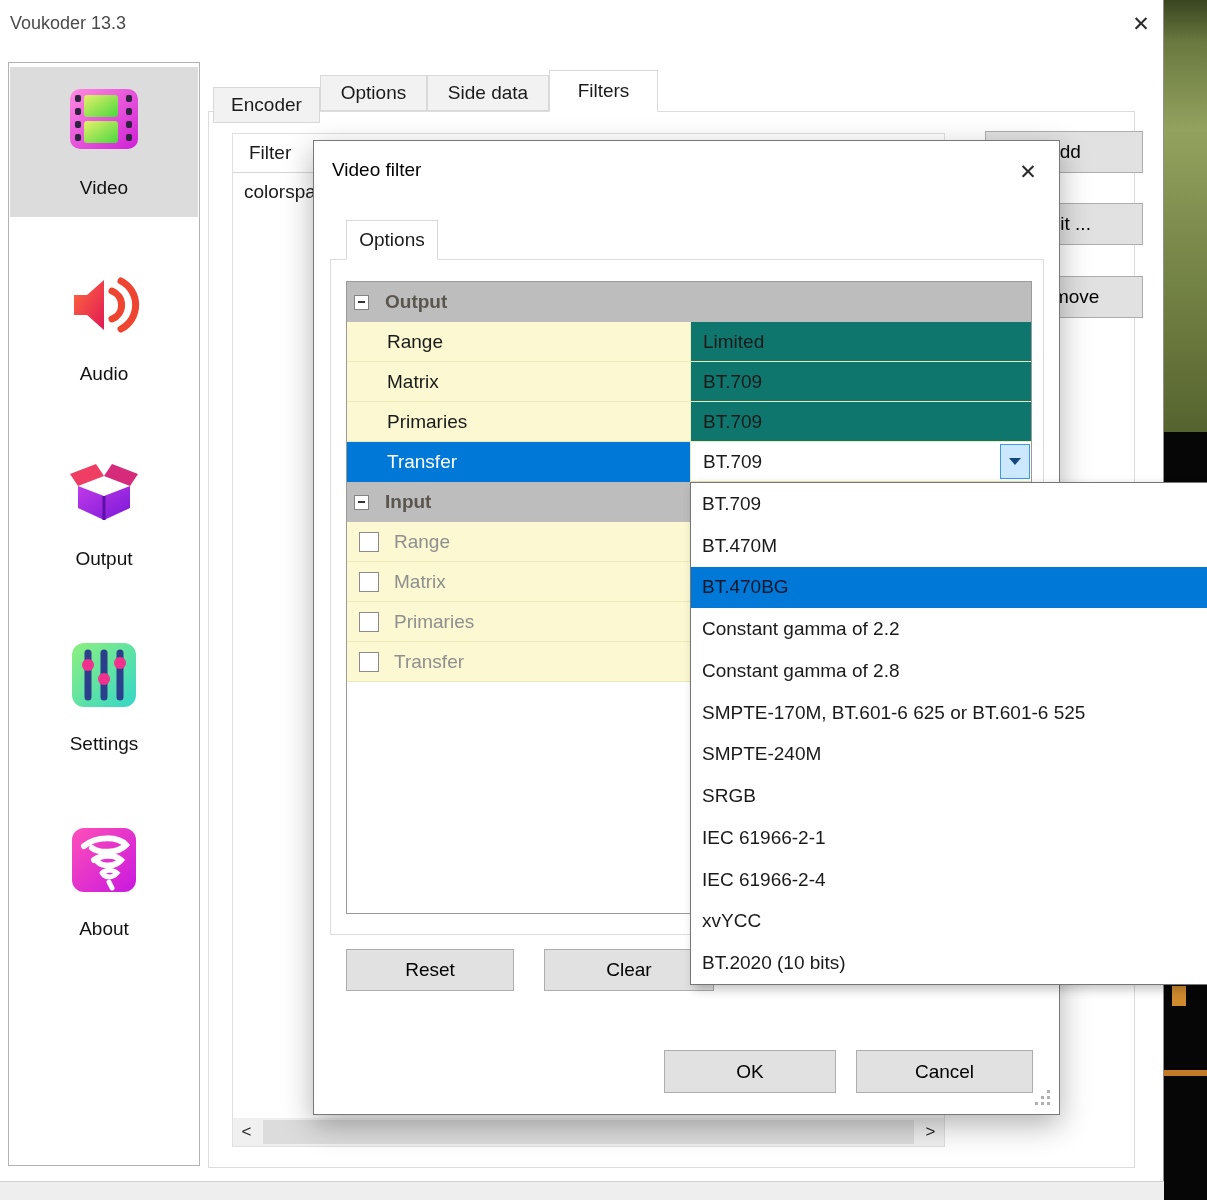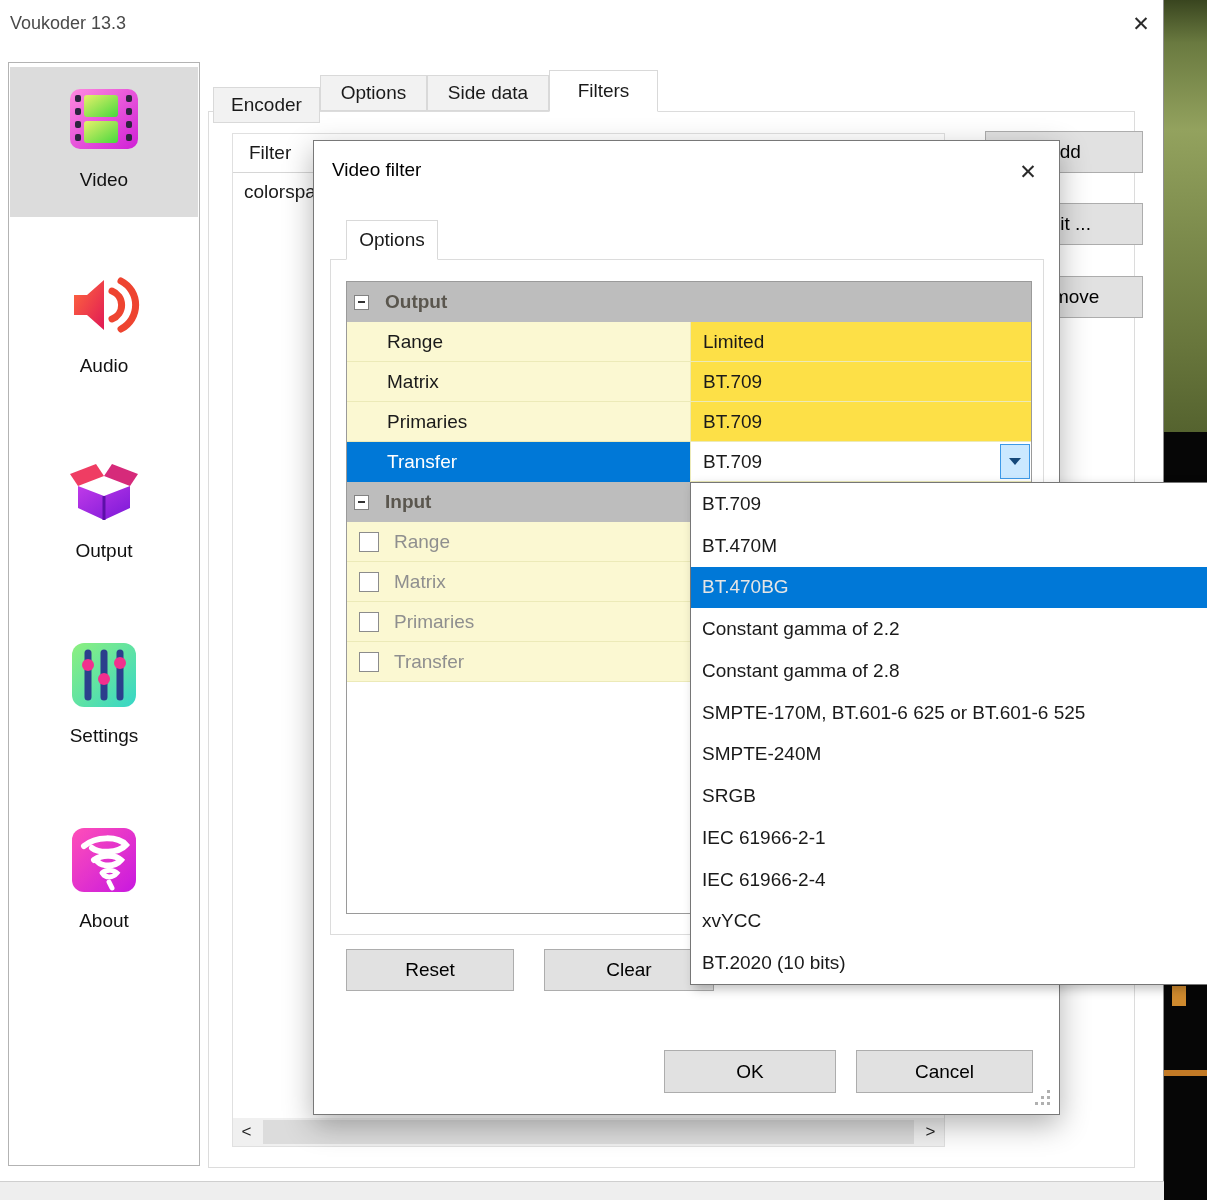--- a/index.html
+++ b/index.html
@@ -11,21 +11,21 @@
   .btn{background:#e1e1e1;border:1px solid #adadad;display:flex;align-items:center;justify-content:center;color:#000;cursor:default}
 
   
   .close-btn{display:flex;align-items:center;justify-content:center;font-size:21px;color:#2b2b2b}
 
   
   .sidebar{border:1px solid #b3b3b3;background:#fff}
   .side-item{position:absolute;left:1px;width:188px;height:150px;display:flex;flex-direction:column;align-items:center;justify-content:flex-start;padding-top:10px}
   .side-item.selected{background:#dcdcdc}
   .side-icon{width:84px;height:84px;display:block}
-  .side-label{margin-top:8px;color:#111}
+  .side-label{margin-top:16px;color:#111}
 
   
   .tab{background:#f2f2f2;border:1px solid #d9d9d9;display:flex;align-items:center;justify-content:center;z-index:2}
   .tab.active{background:#fff;border-bottom:1px solid #fff;z-index:3}
 
   
   .flist{border:1px solid #e0e0e0;background:#fff}
   .flist-header{height:39px;border-bottom:1px solid #d6d6d6;display:flex;align-items:center;padding-left:16px}
   .flist-row{height:38px;display:flex;align-items:center;padding-left:11px}
 
@@ -40,33 +40,33 @@
   .dlg-pane{border:1px solid #dcdcdc;background:#fff}
 
   
   .pgrid{border:1px solid #9a9a9a;background:#fff;overflow:hidden}
   .g-section{height:40px;background:#bdbdbd;display:flex;align-items:center;padding-left:7px;gap:16px}
   .g-sec-label{font-weight:bold;color:#5a564e}
   .collapse-box{width:15px;height:15px;background:#fff;border:1px solid #828282;position:relative;flex:none}
   .collapse-box::after{content:"";position:absolute;left:3px;top:5px;width:7px;height:2px;background:#333}
   .g-row{display:flex;height:40px}
   .g-key{width:343px;background:#fbf8d2;display:flex;align-items:center;padding-left:40px;border-bottom:1px solid #eceab8}
-  .g-val{flex:1;background:#fde047;display:flex;align-items:center;padding-left:12px;border-left:1px solid #eceab8;border-bottom:1px solid #eceab8;position:relative}
+  .g-val{flex:1;background:#0f766e;display:flex;align-items:center;padding-left:12px;border-left:1px solid #eceab8;border-bottom:1px solid #eceab8;position:relative}
   .g-row.sel .g-key{background:#0078d7;color:#fff;border-bottom-color:#0078d7}
   .g-row.sel .g-val{background:#fff}
   .cbkey{padding-left:12px !important;gap:15px;color:#8f8f8f}
   .checkbox{width:20px;height:20px;background:#fff;border:1px solid #8c8c8c;flex:none}
   .g-filler{height:231px;background:#fff}
   .combo-btn{position:absolute;right:1px;top:2px;width:30px;height:35px;background:#cbe8ff;border:1px solid #3d99e8;display:flex;align-items:center;justify-content:center}
   .chev{width:0;height:0;border-left:6px solid transparent;border-right:6px solid transparent;border-top:7px solid #15487a}
 
   
   .dropdown{background:#fff;border:1px solid #767676;display:flex;flex-direction:column;box-shadow:4px 4px 10px rgba(0,0,0,.25)}
   .dd-item{flex:1;display:flex;align-items:center;padding-left:11px;background:#fff}
-  .dd-item.selected{background:#0078d7;color:#e5e5e5}
+  .dd-item.selected{background:#0078d7;color:#0f172a}
 
   
   .grip{position:absolute;width:18px;height:18px}
   .grip i{position:absolute;right:2px;bottom:2px;width:3px;height:3px;background:#b0b0b0;
     box-shadow:-6px 0 0 #b0b0b0,-12px 0 0 #b0b0b0,0 -6px 0 #b0b0b0,-6px -6px 0 #b0b0b0,0 -12px 0 #b0b0b0}
 </style>
 </head>
 <body>
 
 <div class="abs" style="left:1164px;top:0;width:43px;height:1200px;background:#060606;z-index:0">

